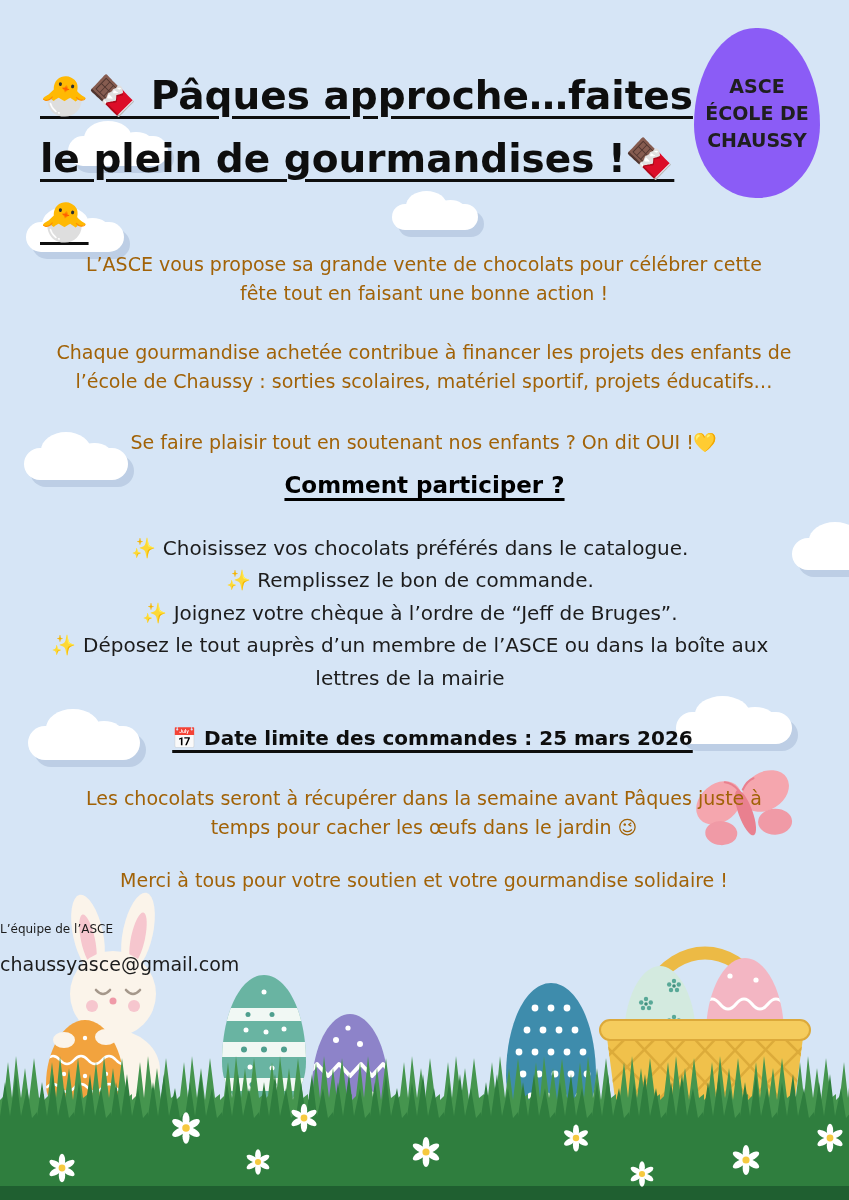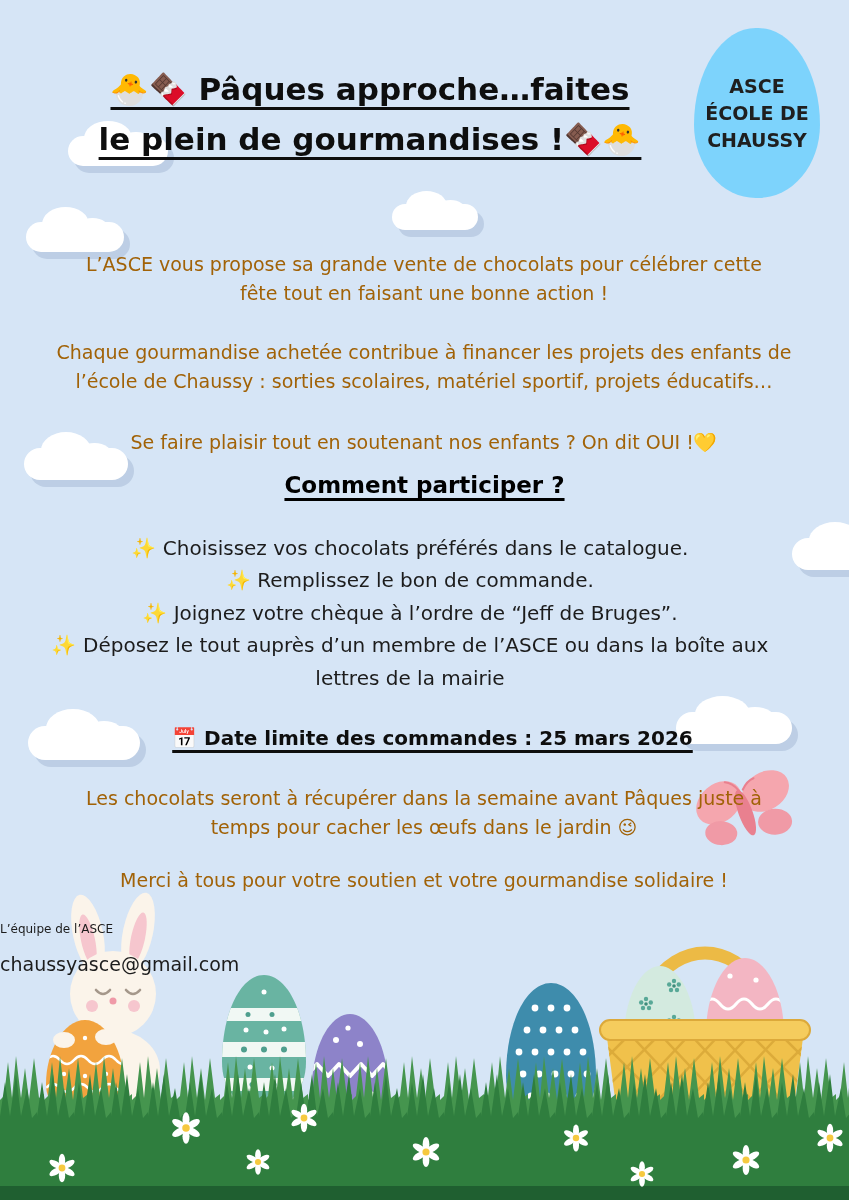--- a/index.html
+++ b/index.html
@@ -15,27 +15,27 @@
   .c1 { left:68px;  top:136px; width:100px; height:30px; }
   .c2 { left:26px;  top:222px; width:98px;  height:30px; }
   .c3 { left:392px; top:204px; width:86px;  height:26px; }
   .c4 { left:24px;  top:448px; width:104px; height:32px; }
   .c5 { left:792px; top:538px; width:108px; height:32px; }
   .c6 { left:28px;  top:726px; width:112px; height:34px; }
   .c7 { left:676px; top:712px; width:116px; height:32px; }
 
   
   .badge { position:absolute; top:28px; left:694px; width:126px; height:170px; z-index:5;
-           background:#7dd3fc; border-radius:50% / 58% 58% 44% 44%;
+           background:#8b5cf6; border-radius:50% / 58% 58% 44% 44%;
            display:flex; flex-direction:column; align-items:center; justify-content:center;
            gap:5px; text-align:center; font-weight:700; font-size:19px; color:#1f1f1f; }
 
   
   .title { position:absolute; top:64px; left:40px; width:660px; z-index:5;
-           text-align:center; font-size:31px; font-weight:800; line-height:1.62; color:#0e0e0e; }
+           font-size:39px; font-weight:800; line-height:1.62; color:#0e0e0e; }
   .title .tline { display:block; text-decoration:underline; text-decoration-thickness:3px; text-underline-offset:7px; }
 
   .para { position:absolute; text-align:center; font-size:19px; line-height:1.55; color:#a16207; z-index:5; }
   .p1 { top:250px; left:74px; width:700px; }
   .p2 { top:338px; left:34px; width:780px; }
   .p3 { top:428px; left:34px; width:780px; }
   .how { position:absolute; top:472px; left:0; width:100%; z-index:5; text-align:center;
          font-size:23px; font-weight:800; color:#000000;
          text-decoration:underline; text-decoration-thickness:2.5px; text-underline-offset:5px; }
   .steps { position:absolute; top:532px; left:20px; width:780px; z-index:5;

